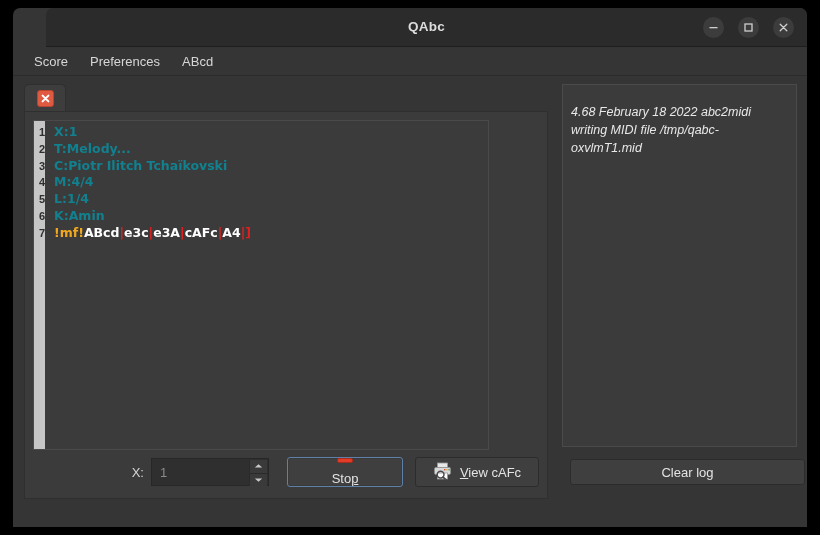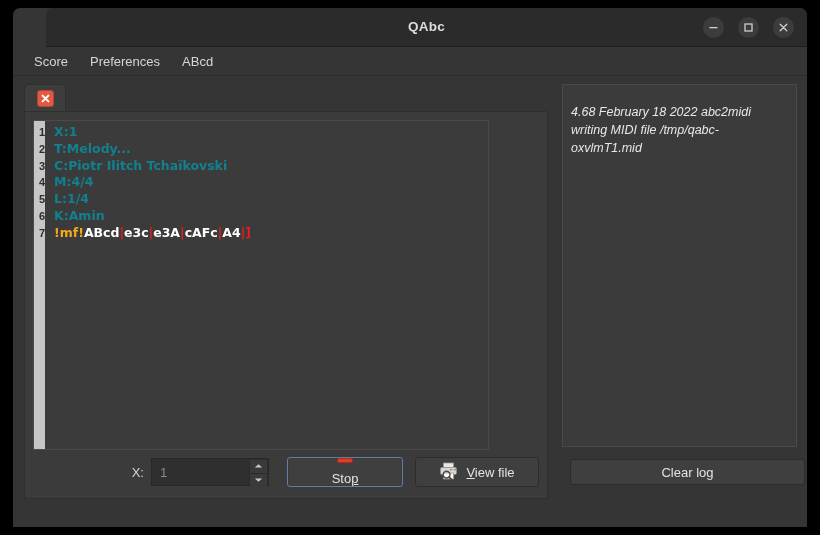--- a/index.html
+++ b/index.html
@@ -392,21 +392,21 @@
                 <rect x="4.5" y="1" width="10" height="4.5" fill="#e8e8e8" stroke="#9a9a9a" stroke-width="0.8"></rect>
                 <rect x="1.5" y="5.5" width="16" height="7" rx="1.4" fill="#d8d8d8" stroke="#8f8f8f" stroke-width="0.8"></rect>
                 <rect x="11" y="7" width="1.4" height="1.4" fill="#d14b3a"></rect>
                 <rect x="13.2" y="7" width="1.4" height="1.4" fill="#d1b23a"></rect>
                 <rect x="15.4" y="7" width="1.4" height="1.4" fill="#4f9c4f"></rect>
                 <rect x="4.5" y="11" width="10" height="6" fill="#fcfcfc" stroke="#9a9a9a" stroke-width="0.8"></rect>
                 <circle cx="7.6" cy="12.6" r="3.4" fill="none" stroke="#4a4a4a" stroke-width="1.5"></circle>
                 <path d="M10.1 15.1 L13 18" stroke="#4a4a4a" stroke-width="1.8" stroke-linecap="round"></path>
               </svg>
             </span>
-            <span><span class="mnem">V</span><span>iew file</span></span>
+            <span><span class="mnem">V</span><span>iew cAFc</span></span>
           </div>
         </div>
 
       </div>
     </div>
 
     <div id="logpanel">
       <div id="logbox">
         <div id="log-text">4.68 February 18 2022 abc2midi writing MIDI file /tmp/qabc-oxvlmT1.mid</div>
       </div>

